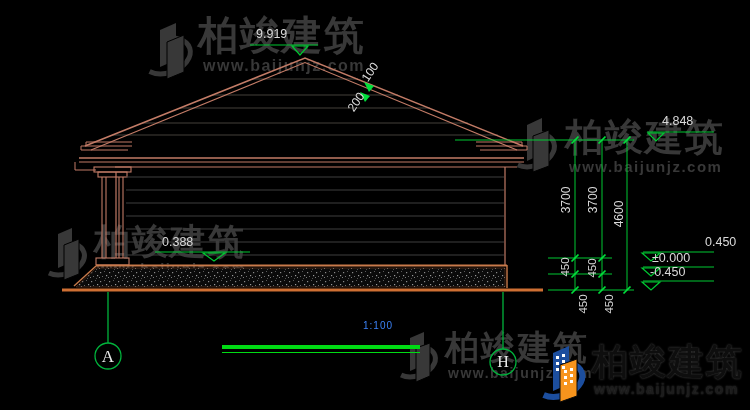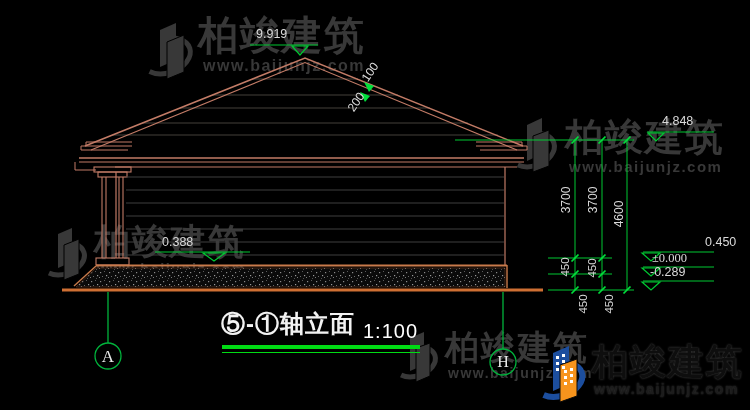--- a/index.html
+++ b/index.html
@@ -5,21 +5,21 @@
   html,body{margin:0;padding:0;background:#000;}
   #stage{position:relative;width:750px;height:410px;background:#000;overflow:hidden;
          font-family:"Liberation Sans",sans-serif;border-radius:30px;}
   #linework{position:absolute;left:0;top:0;z-index:3;}
   .txt{position:absolute;color:#DADADA;font-size:12.5px;line-height:1;white-space:nowrap;z-index:4;}
   .ctr{transform:translate(-50%,-50%);}
   .rot90{transform:translate(-50%,-50%) rotate(-90deg);}
   .rot56{transform:translate(-50%,-50%) rotate(-56deg);}
   .axis-letter{font-family:"Liberation Serif",serif;color:#E8E8E8;z-index:4;}
   .title-main{font-size:24px;color:#F2F2F2;letter-spacing:1px;font-weight:bold;}
-  .title-scale{font-size:20px;color:#ffffff;letter-spacing:1px;}
+  .title-scale{font-size:10px;color:#3b82f6;letter-spacing:1px;}
   .wm{position:absolute;z-index:1;}
   .wm .brand{position:absolute;font-weight:bold;color:#383838;letter-spacing:2px;line-height:1;}
   .wm .url{position:absolute;font-weight:bold;color:#383838;letter-spacing:1.5px;line-height:1;}
   .wm.colored .brand{color:#0e0e0e;text-shadow:0 0 2px rgba(130,130,130,.6);}
   .wm.colored .url{color:#1c1c1c;text-shadow:0 0 2px rgba(130,130,130,.5);}
 </style>
 </head>
 <body>
 
 <div id="stage">
@@ -214,34 +214,33 @@
 
     <g stroke="#00DC14">
       <path d="M222 347 H420" stroke-width="4"></path>
       <path d="M222 352.5 H420" stroke-width="1.2"></path>
     </g>
   </svg>
 
   <span class="txt" style="left:256px;top:28px;">9.919</span>
   <span class="txt" style="left:662px;top:115px;">4.848</span>
   <span class="txt" style="left:660px;top:236px;margin-left:45px;">0.450</span>
-  <span class="txt" style="left:652px;top:252px;font-family:Liberation Serif, serif;">±0.000</span>
-  <span class="txt" style="left:650px;top:266px;">-0.289</span>
+  <span class="txt" style="left:652px;top:252px;">±0.000</span>
+  <span class="txt" style="left:650px;top:266px;">-0.450</span>
   <span class="txt" style="left:162px;top:236px;">0.388</span>
 
   <span class="txt rot56" style="left:370px;top:72px;font-size:12px;">100</span>
   <span class="txt rot56" style="left:356px;top:102px;font-size:12px;">200</span>
 
   <span class="txt rot90" style="left:566px;top:200px;font-size:12px;">3700</span>
   <span class="txt rot90" style="left:593px;top:200px;font-size:12px;">3700</span>
   <span class="txt rot90" style="left:619px;top:214px;font-size:12px;">4600</span>
   <span class="txt rot90" style="left:566px;top:267px;font-size:11.5px;">450</span>
   <span class="txt rot90" style="left:593px;top:268px;font-size:11.5px;">450</span>
   <span class="txt rot90" style="left:584px;top:304px;font-size:11.5px;">450</span>
   <span class="txt rot90" style="left:610px;top:304px;font-size:11.5px;">450</span>
 
   <span class="txt ctr axis-letter" style="left:108px;top:356px;font-size:17px;">A</span>
   <span class="txt ctr axis-letter" style="left:503px;top:362px;font-size:16px;">H</span>
 
-  <span class="txt title-main" style="left:221px;top:312px;">⑤-①轴立面</span>
   <span class="txt title-scale" style="left:363px;top:321px;">1:100</span>
 
 </div>
 
 </body></html>

